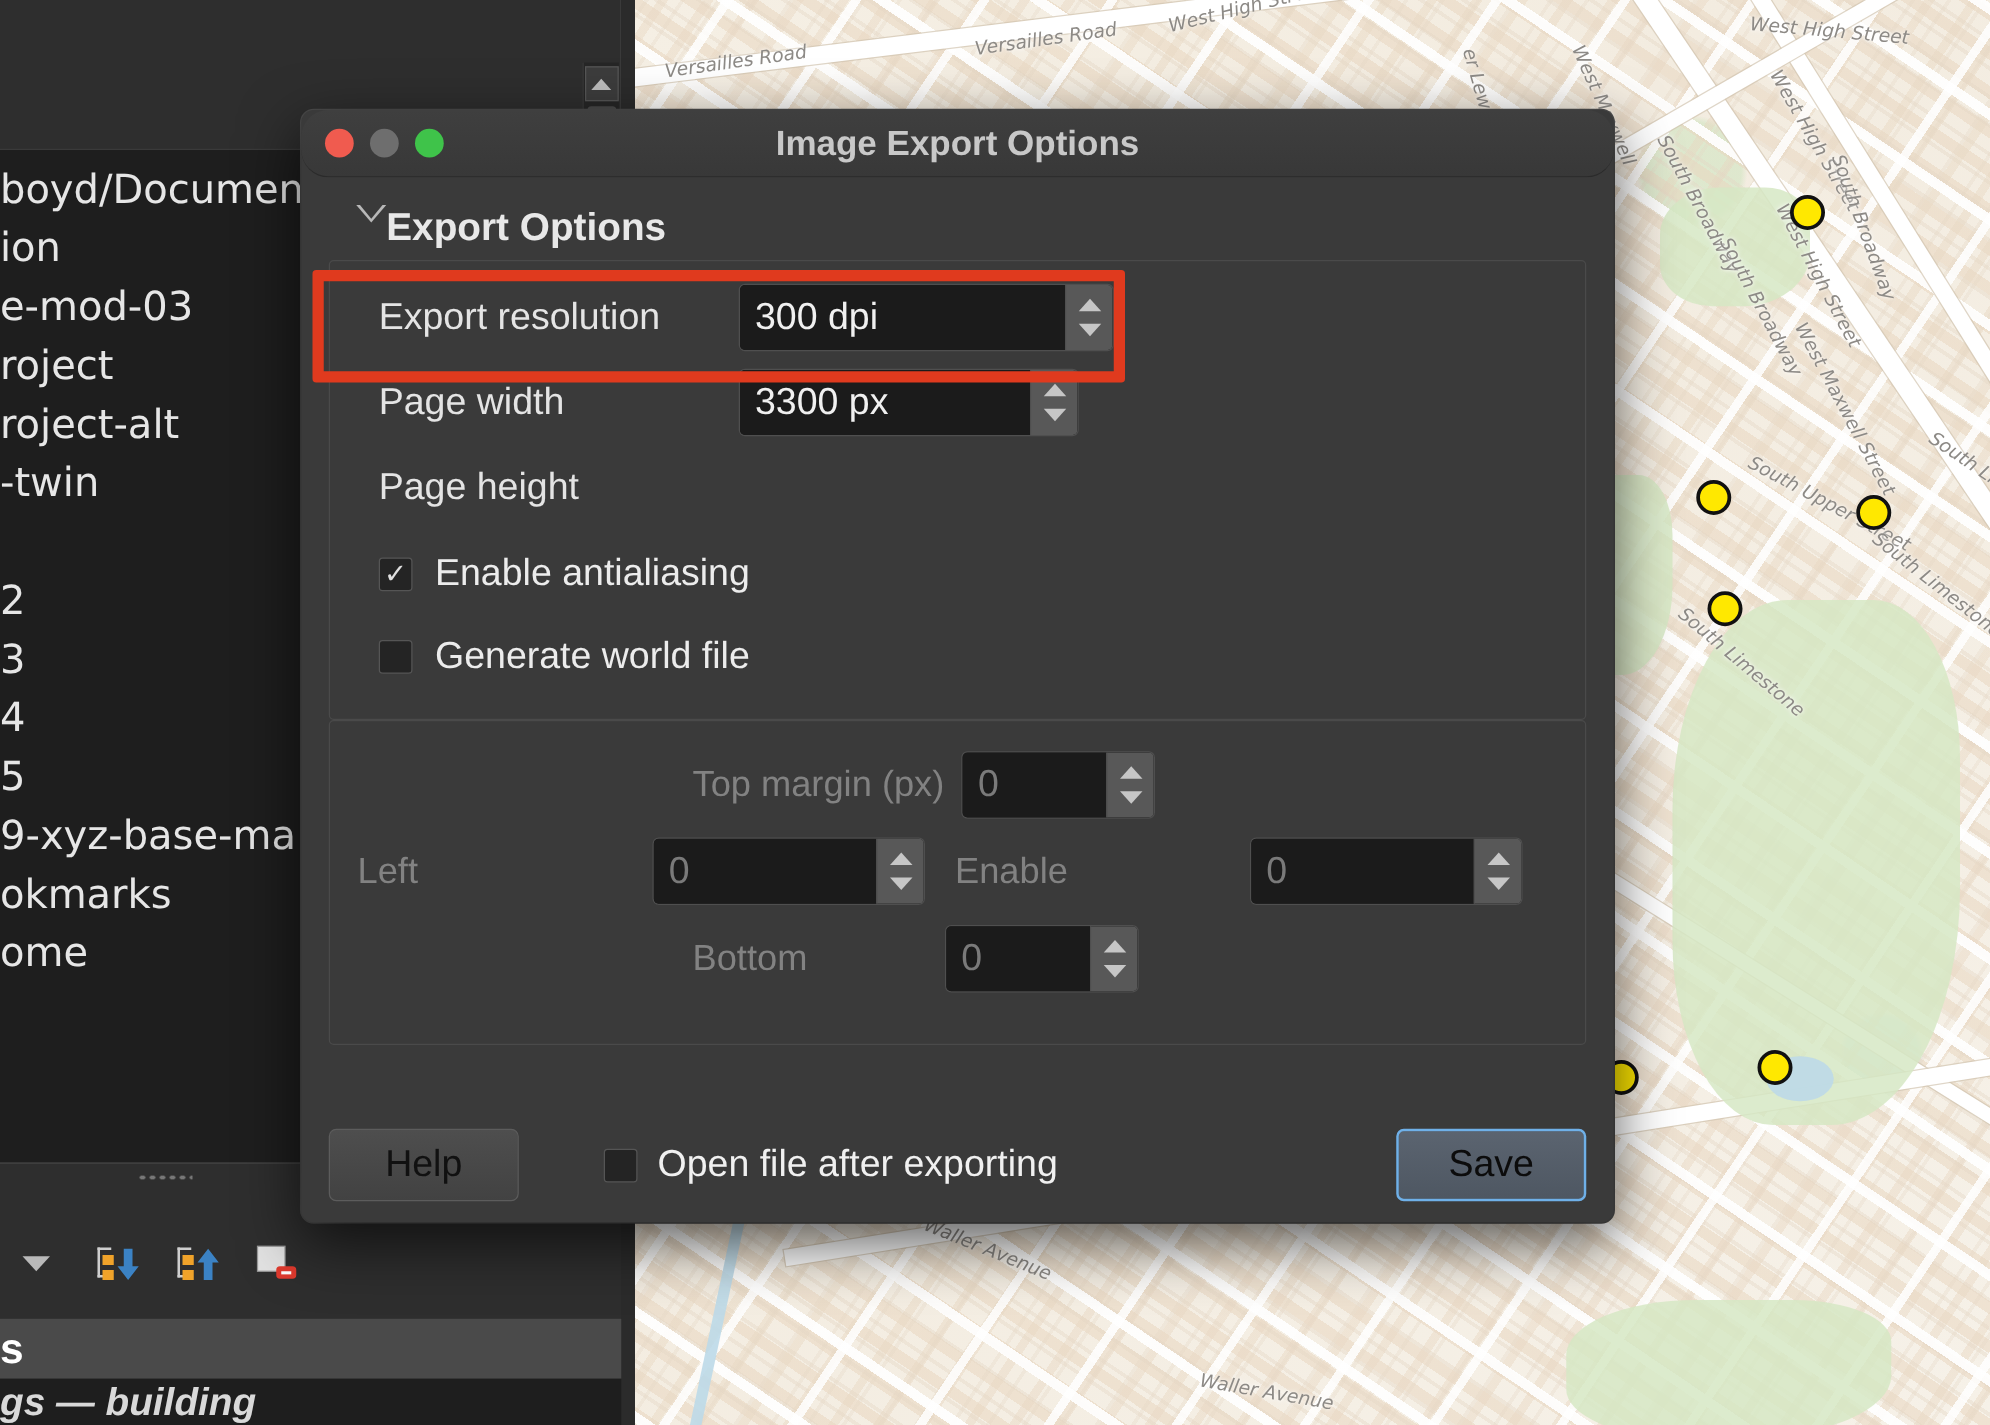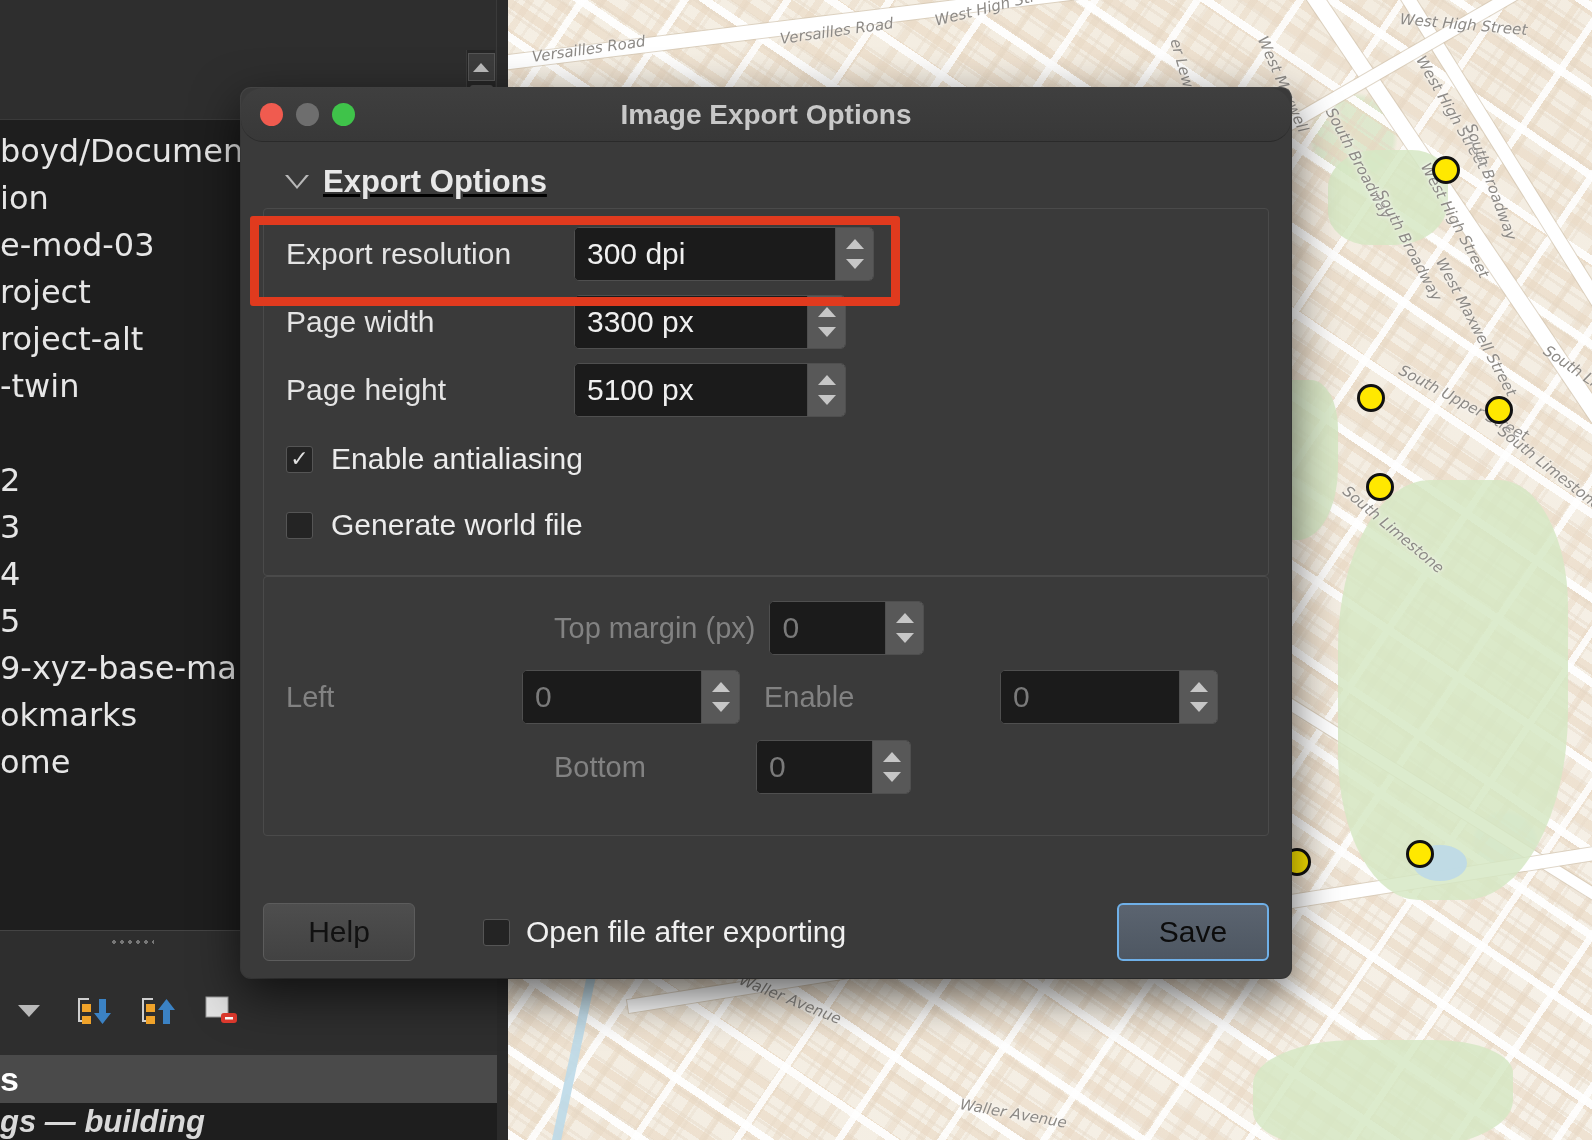--- a/index.html
+++ b/index.html
@@ -171,43 +171,43 @@
   .tl.yellow { background: #6e6e6e; }
   .tl.green { background: #3fc34a; }
   .win-title {
     position: absolute; left: 0; right: 0; text-align: center;
     color: #c8c8c8; font-size: 28px; font-weight: bold;
   }
 
   .dlg-body { flex: 1; padding: 0 22px; display: flex; flex-direction: column; }
 
   .group-header {
-    display: flex; align-items: center; gap: 14px;
-    margin-top: 22px; margin-bottom: 8px; padding-left: 22px; text-decoration: underline;
+    display: flex; 
+    margin-top: 22px; margin-bottom: 8px; padding-left: 22px;
   }
   .disclosure {
     width: 0; height: 0; border-left: 12px solid transparent;
     border-right: 12px solid transparent; border-top: 14px solid transparent;
     position: relative;
   }
   .disclosure::before {
     content: ""; position: absolute; left: -12px; top: -14px;
     width: 0; height: 0; border-left: 12px solid transparent;
     border-right: 12px solid transparent; border-top: 14px solid #b8b8b8;
   }
   .disclosure::after {
     content: ""; position: absolute; left: -9px; top: -14px;
     width: 0; height: 0; border-left: 9px solid transparent;
     border-right: 9px solid transparent; border-top: 11px solid #3a3a3a;
   }
   .group-title { color: #e8e8e8; font-size: 31px; font-weight: bold; }
 
   .group-box {
     border: 1px solid #4a4a4a; border-radius: 4px;
-    padding: 14px 22px 20px;
+    padding: 14px 39px 20px;
   }
   .group-box.crop { padding: 18px 22px 22px; }
 
   .field-row {
     display: flex; align-items: center; height: 62px; margin-bottom: 6px;
   }
   .field-label { color: #e4e4e4; font-size: 30px; }
   .field-label.w340 { width: 288px; }
 
   .spinbox {
@@ -436,27 +436,20 @@
             <div class="val" style="flex:1;">3300 px</div>
             <div class="spin-btns">
               <span class="sp-up"></span>
               <span class="sp-dn"></span>
             </div>
           </div>
         </div>
 
         <div class="field-row">
           <span class="field-label w340">Page height</span>
-          <div class="spinbox" style="width:272px;">
-            <div class="val" style="flex:1;">5100 px</div>
-            <div class="spin-btns">
-              <span class="sp-up"></span>
-              <span class="sp-dn"></span>
-            </div>
-          </div>
         </div>
 
         <div class="check-row" style="margin-top:8px;">
           <span class="checkbox">✓</span>
           <span class="check-label">Enable antialiasing</span>
         </div>
 
         <div class="check-row" style="margin-top:6px;">
           <span class="checkbox"></span>
           <span class="check-label">Generate world file</span>

